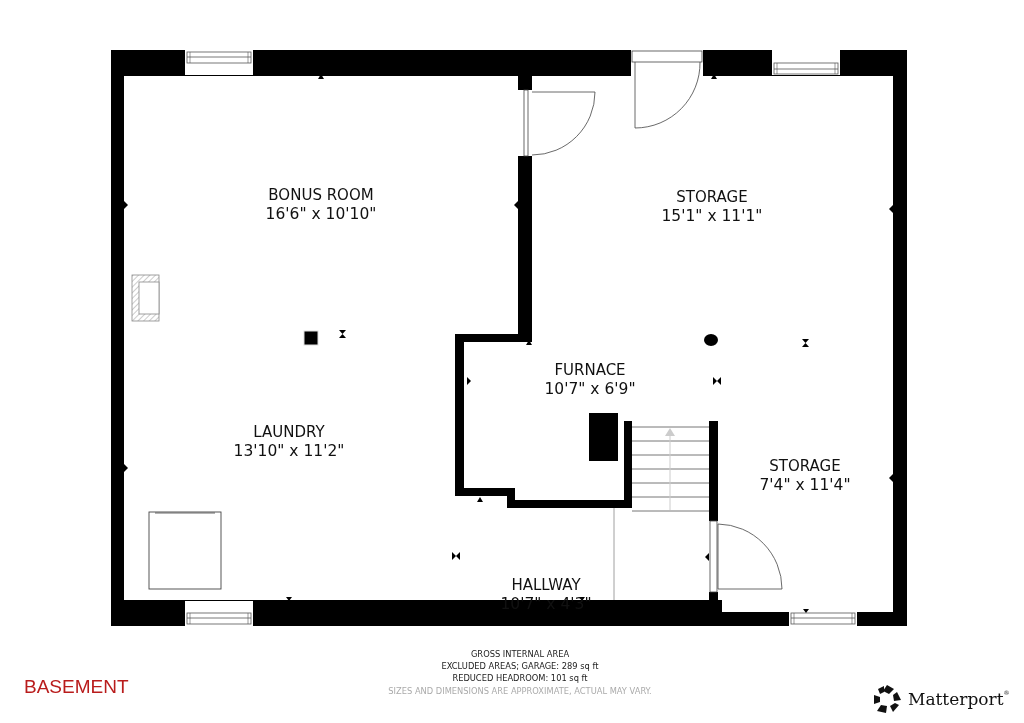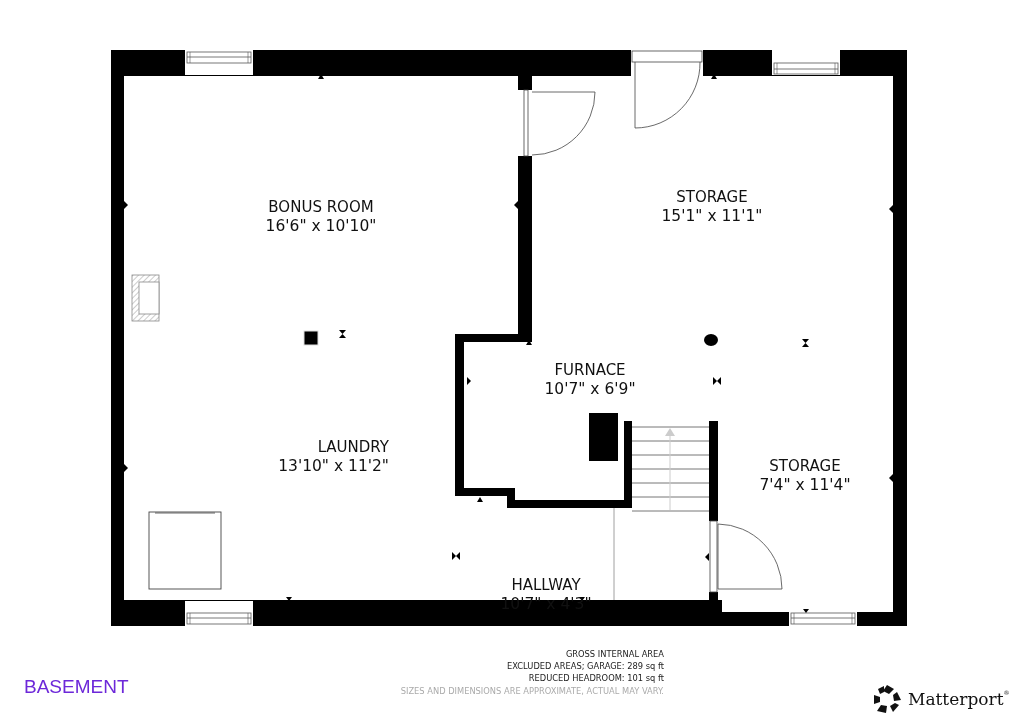--- a/index.html
+++ b/index.html
@@ -1,22 +1,22 @@
 <!DOCTYPE html>
 <html><head>
 <meta charset="utf-8">
 <style>
   html, body { margin:0; padding:0; background:#ffffff; }
   body { width:1024px; height:723px; position:relative; overflow:hidden; font-family:"DejaVu Sans", sans-serif; }
   svg.plan { position:absolute; left:0; top:0; }
   .room-label { position:absolute; text-align:center; color:#111; font-family:"DejaVu Sans", sans-serif; line-height:1.25; }
   .room-label .name { font-size:15px; display:block; }
   .room-label .dim { font-size:15.5px; display:block; }
-  .floor-name { position:absolute; left:24px; top:676px; font-family:"Liberation Sans", sans-serif; font-size:19px; color:#6d28d9; }
-  .area-block { position:absolute; left:344px; top:648px; width:320px; text-align:right; font-family:"DejaVu Sans", sans-serif; font-size:8.3px; color:#222; line-height:12.2px; }
+  .floor-name { position:absolute; left:24px; top:676px; font-family:"Liberation Sans", sans-serif; font-size:19px; color:#b91c1c; }
+  .area-block { position:absolute; left:360px; top:648px; width:320px; text-align:center; font-family:"DejaVu Sans", sans-serif; font-size:8.3px; color:#222; line-height:12.2px; }
   .area-block .disclaimer { color:#aaa; }
   .brand { position:absolute; left:872px; top:684px; display:flex; align-items:center; gap:6px; }
   .brand .word { font-family:"DejaVu Serif", serif; font-size:17px; color:#111; }
   .brand .reg { font-size:6px; vertical-align:top; }
 </style>
 </head>
 <body>
 
 <svg class="plan" width="1024" height="723" viewBox="0 0 1024 723" xmlns="http://www.w3.org/2000/svg">
   <defs>
@@ -142,33 +142,33 @@
     <polygon points="460,552 460,560 456,556"></polygon>
     <polygon points="477,502 483,502 480,497"></polygon>
     <polygon points="572,500 578,500 575,505"></polygon>
     <polygon points="286,597 292,597 289,601"></polygon>
     <polygon points="579,597 585,597 582,601"></polygon>
     <polygon points="803,609 809,609 806,613"></polygon>
     <polygon points="709,553 705,557 709,561"></polygon>
   </g>
 </svg>
 
-<div class="room-label" style="left:221px; top:198px; width:200px;">
+<div class="room-label" style="left:221px; top:186px; width:200px;">
   <span class="name">BONUS ROOM</span>
   <span class="dim">16'6" x 10'10"</span>
 </div>
 <div class="room-label" style="left:612px; top:188px; width:200px;">
   <span class="name">STORAGE</span>
   <span class="dim">15'1" x 11'1"</span>
 </div>
 <div class="room-label" style="left:490px; top:361px; width:200px;text-align:center;">
   <span class="name">FURNACE</span>
   <span class="dim">10'7" x 6'9"</span>
 </div>
-<div class="room-label" style="left:189px; top:438px; width:200px;text-align:right;">
+<div class="room-label" style="left:189px; top:423px; width:200px;">
   <span class="name">LAUNDRY</span>
   <span class="dim">13'10" x 11'2"</span>
 </div>
 <div class="room-label" style="left:705px; top:457px; width:200px;">
   <span class="name">STORAGE</span>
   <span class="dim">7'4" x 11'4"</span>
 </div>
 <div class="room-label" style="left:446px; top:537px; width:200px;margin-top:39px;">
   <span class="name">HALLWAY</span>
   <span class="dim">10'7" x 4'3"</span>

